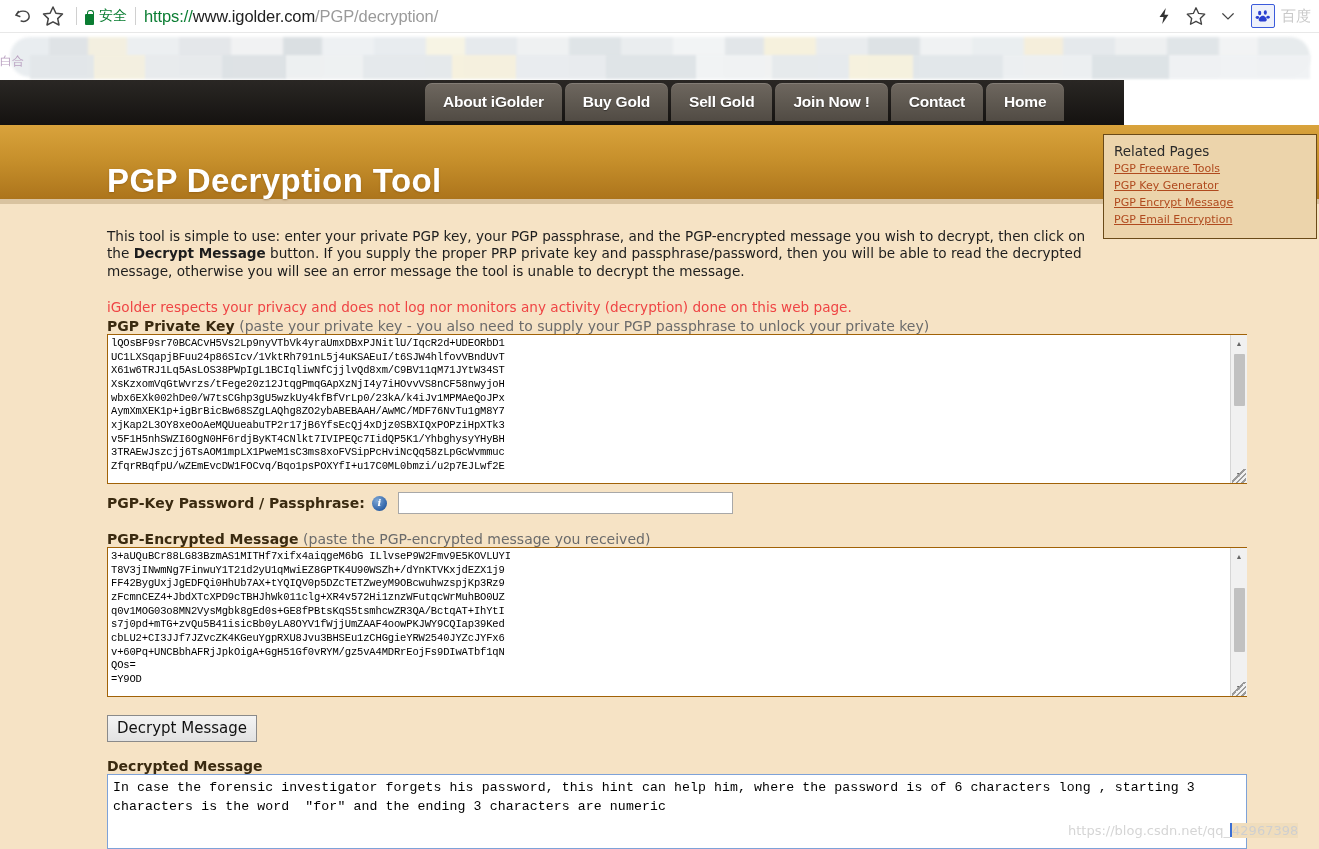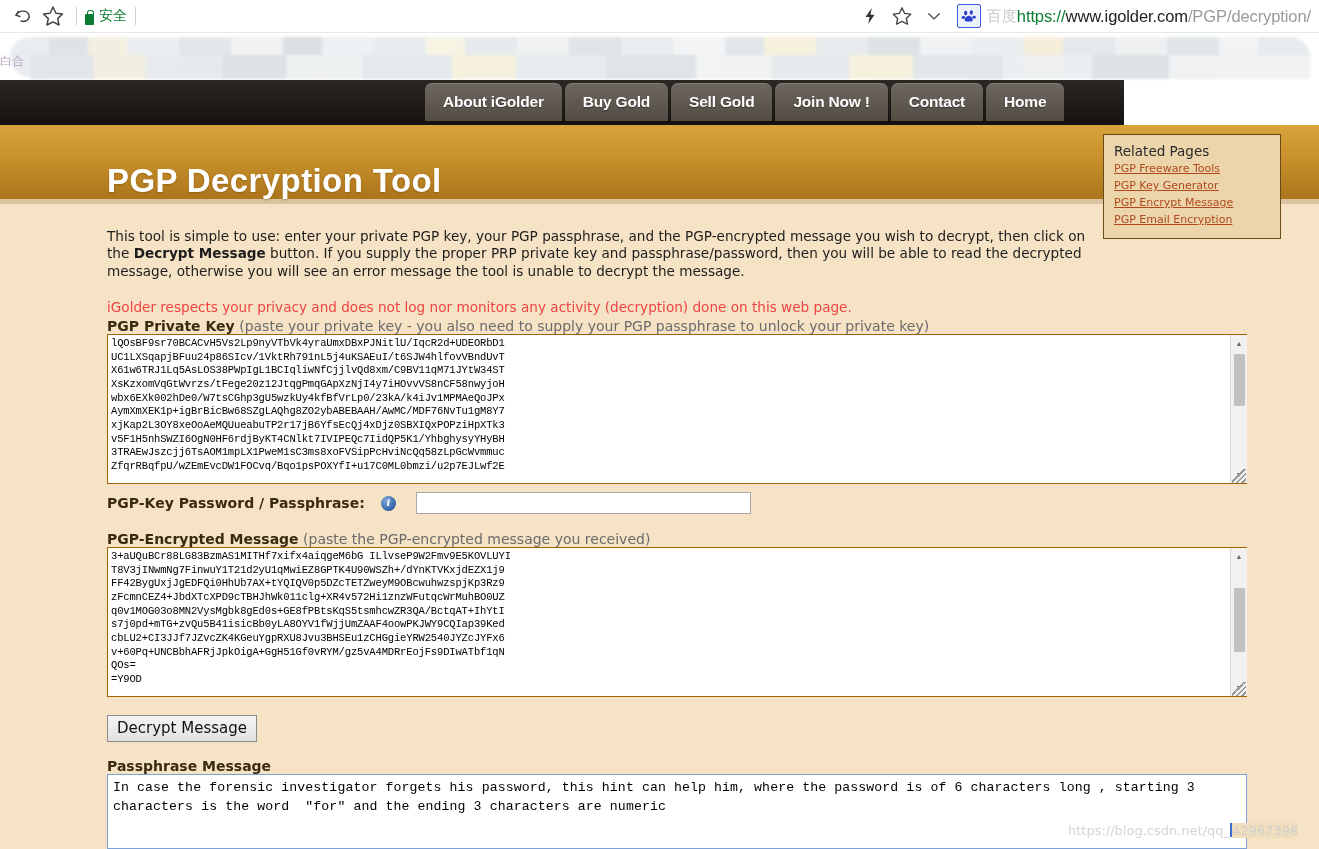--- a/index.html
+++ b/index.html
@@ -216,21 +216,21 @@
     top: 204px; left: 0;
     width: 1319px;
     height: 645px;
     background: #f6e3c5;
   }
 
   
   #related-box {
     position: absolute;
     left: 1103px; top: 134px;
-    width: 178px;
+    width: 214px;
     background: #ecd4ab;
     border: 1px solid #6a4a18;
     padding: 8px 10px 10px 10px;
     box-sizing: border-box;
     z-index: 5;
   }
   #related-box .rel-title {
     font-size: 13.5px;
     color: #2a2a2a;
     margin-bottom: 1px;
@@ -344,21 +344,21 @@
     background:
       linear-gradient(135deg, transparent 0 42%, #9a9a9a 42% 50%, transparent 50% 62%, #9a9a9a 62% 70%, transparent 70% 82%, #9a9a9a 82% 90%, transparent 90%);
   }
 
   
   #passphrase-row {
     position: absolute;
     left: 107px; top: 492px;
     display: flex;
     align-items: center;
-    gap: 16px;
+    gap: 7px;
   }
   #passphrase-label {
     font-size: 14px;
     font-weight: bold;
     color: #3a2a10;
     font-family: "DejaVu Sans", sans-serif;
   }
   #info-icon {
     width: 15px; height: 15px;
     border-radius: 50%;
@@ -461,20 +461,23 @@
     <svg width="24" height="24" viewBox="0 0 24 24" fill="none" stroke="#444" stroke-width="1.5" stroke-linejoin="round">
       <polygon points="12,3 14.9,9.2 21.5,10 16.7,14.6 18,21 12,17.8 6,21 7.3,14.6 2.5,10 9.1,9.2"></polygon>
     </svg>
   </div>
   <div class="chrome-sep"></div>
   <div id="secure-badge">
     <span class="lockglyph"></span>
     <span id="secure-text">安全</span>
   </div>
   <div class="chrome-sep"></div>
+  <div id="url-bar">
+    <span class="scheme">https://</span><span class="host">www.igolder.com</span><span class="path">/PGP/decryption/</span>
+  </div>
   <div id="chrome-right">
     <div class="chrome-btn">
       <svg width="16" height="18" viewBox="0 0 16 20">
           <polygon points="10,1 3,11 7.5,11 6,19 13,8.5 8.5,8.5" fill="#333"></polygon>
         </svg>
     </div>
     <div class="chrome-btn">
       <svg width="22" height="22" viewBox="0 0 24 24" fill="none" stroke="#444" stroke-width="1.5" stroke-linejoin="round">
         <polygon points="12,3 14.9,9.2 21.5,10 16.7,14.6 18,21 12,17.8 6,21 7.3,14.6 2.5,10 9.1,9.2"></polygon>
       </svg>
@@ -488,23 +491,20 @@
       <svg width="16" height="16" viewBox="0 0 24 24" fill="#2a3fd0">
         <ellipse cx="7" cy="7.5" rx="2.4" ry="3.4"></ellipse>
         <ellipse cx="15.5" cy="6.7" rx="2.3" ry="3.3"></ellipse>
         <ellipse cx="3.6" cy="14.2" rx="2.7" ry="2.2"></ellipse>
         <ellipse cx="19.6" cy="13.8" rx="2.6" ry="2.2"></ellipse>
         <path d="M11.7 11.5 c3.4 0 6 4 6 6.2 0 1.8-1.6 2.6-3.4 2.6 h-5.4 c-1.9 0-3.4-0.8-3.4-2.6 0-2.3 2.7-6.2 6.2-6.2z"></path>
       </svg>
     </div>
     <span id="baidu-label">百度</span>
   </div>
-  <div id="url-bar">
-    <span class="scheme">https://</span><span class="host">www.igolder.com</span><span class="path">/PGP/decryption/</span>
-  </div>
 </div>
 
 <div id="bookmark-bar">
   <div id="redaction-blur"></div>
   <div id="redaction-blur2"></div>
   <div id="redaction-cn">白合</div>
 </div>
 
 <div id="site-nav">
   <div id="nav-list">
@@ -574,16 +574,16 @@
 =Y9OD</textarea>
 <div class="fake-scrollbar" style="left:1230px; top:548px; height:148px;">
   <div class="sb-arrow">▲</div>
   <div class="sb-thumb" style="top:40px; height:64px;"></div>
   <div class="sb-arrow" style="position:absolute;bottom:0;left:0;right:0;">▼</div>
 </div>
 <div class="resize-grip" style="left:1232px; top:682px;"></div>
 
 <button id="decrypt-button">Decrypt Message</button>
 
-<div id="decrypted-label">Passphrase Message</div>
+<div id="decrypted-label">Decrypted Message</div>
 <textarea id="decrypted-area" spellcheck="false" style="">In case the forensic investigator forgets his password, this hint can help him, where the password is of 6 characters long , starting 3 characters is the word  "for" and the ending 3 characters are numeric</textarea>
 
 <div id="watermark"><span>https://blog.csdn.net/qq_</span><span class="caret"></span><span class="wm-sel">42967398</span></div>
 
 </body></html>

